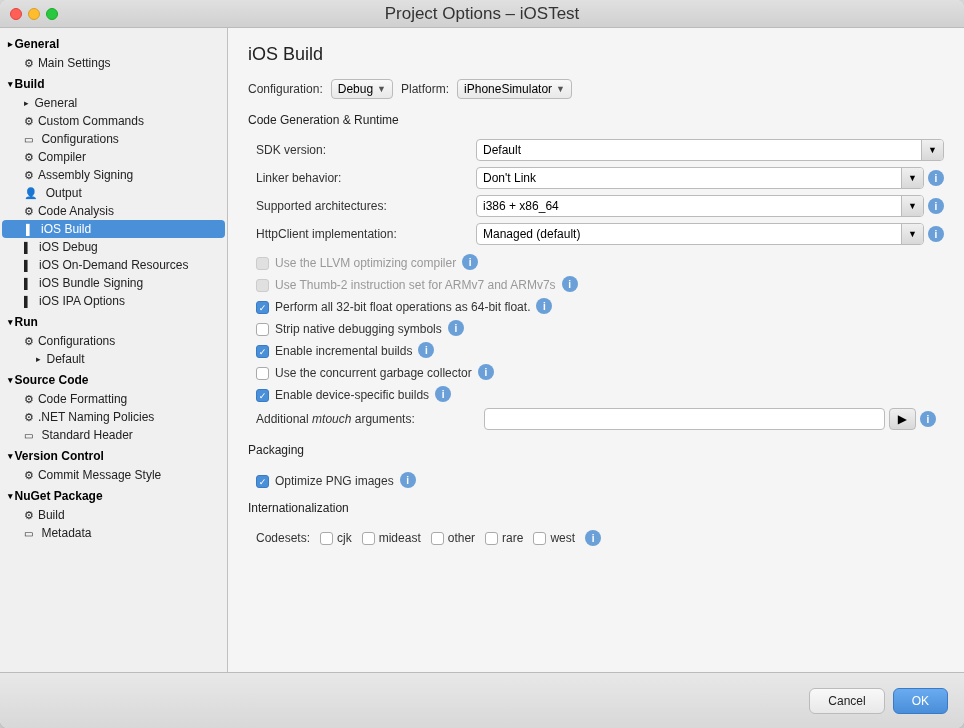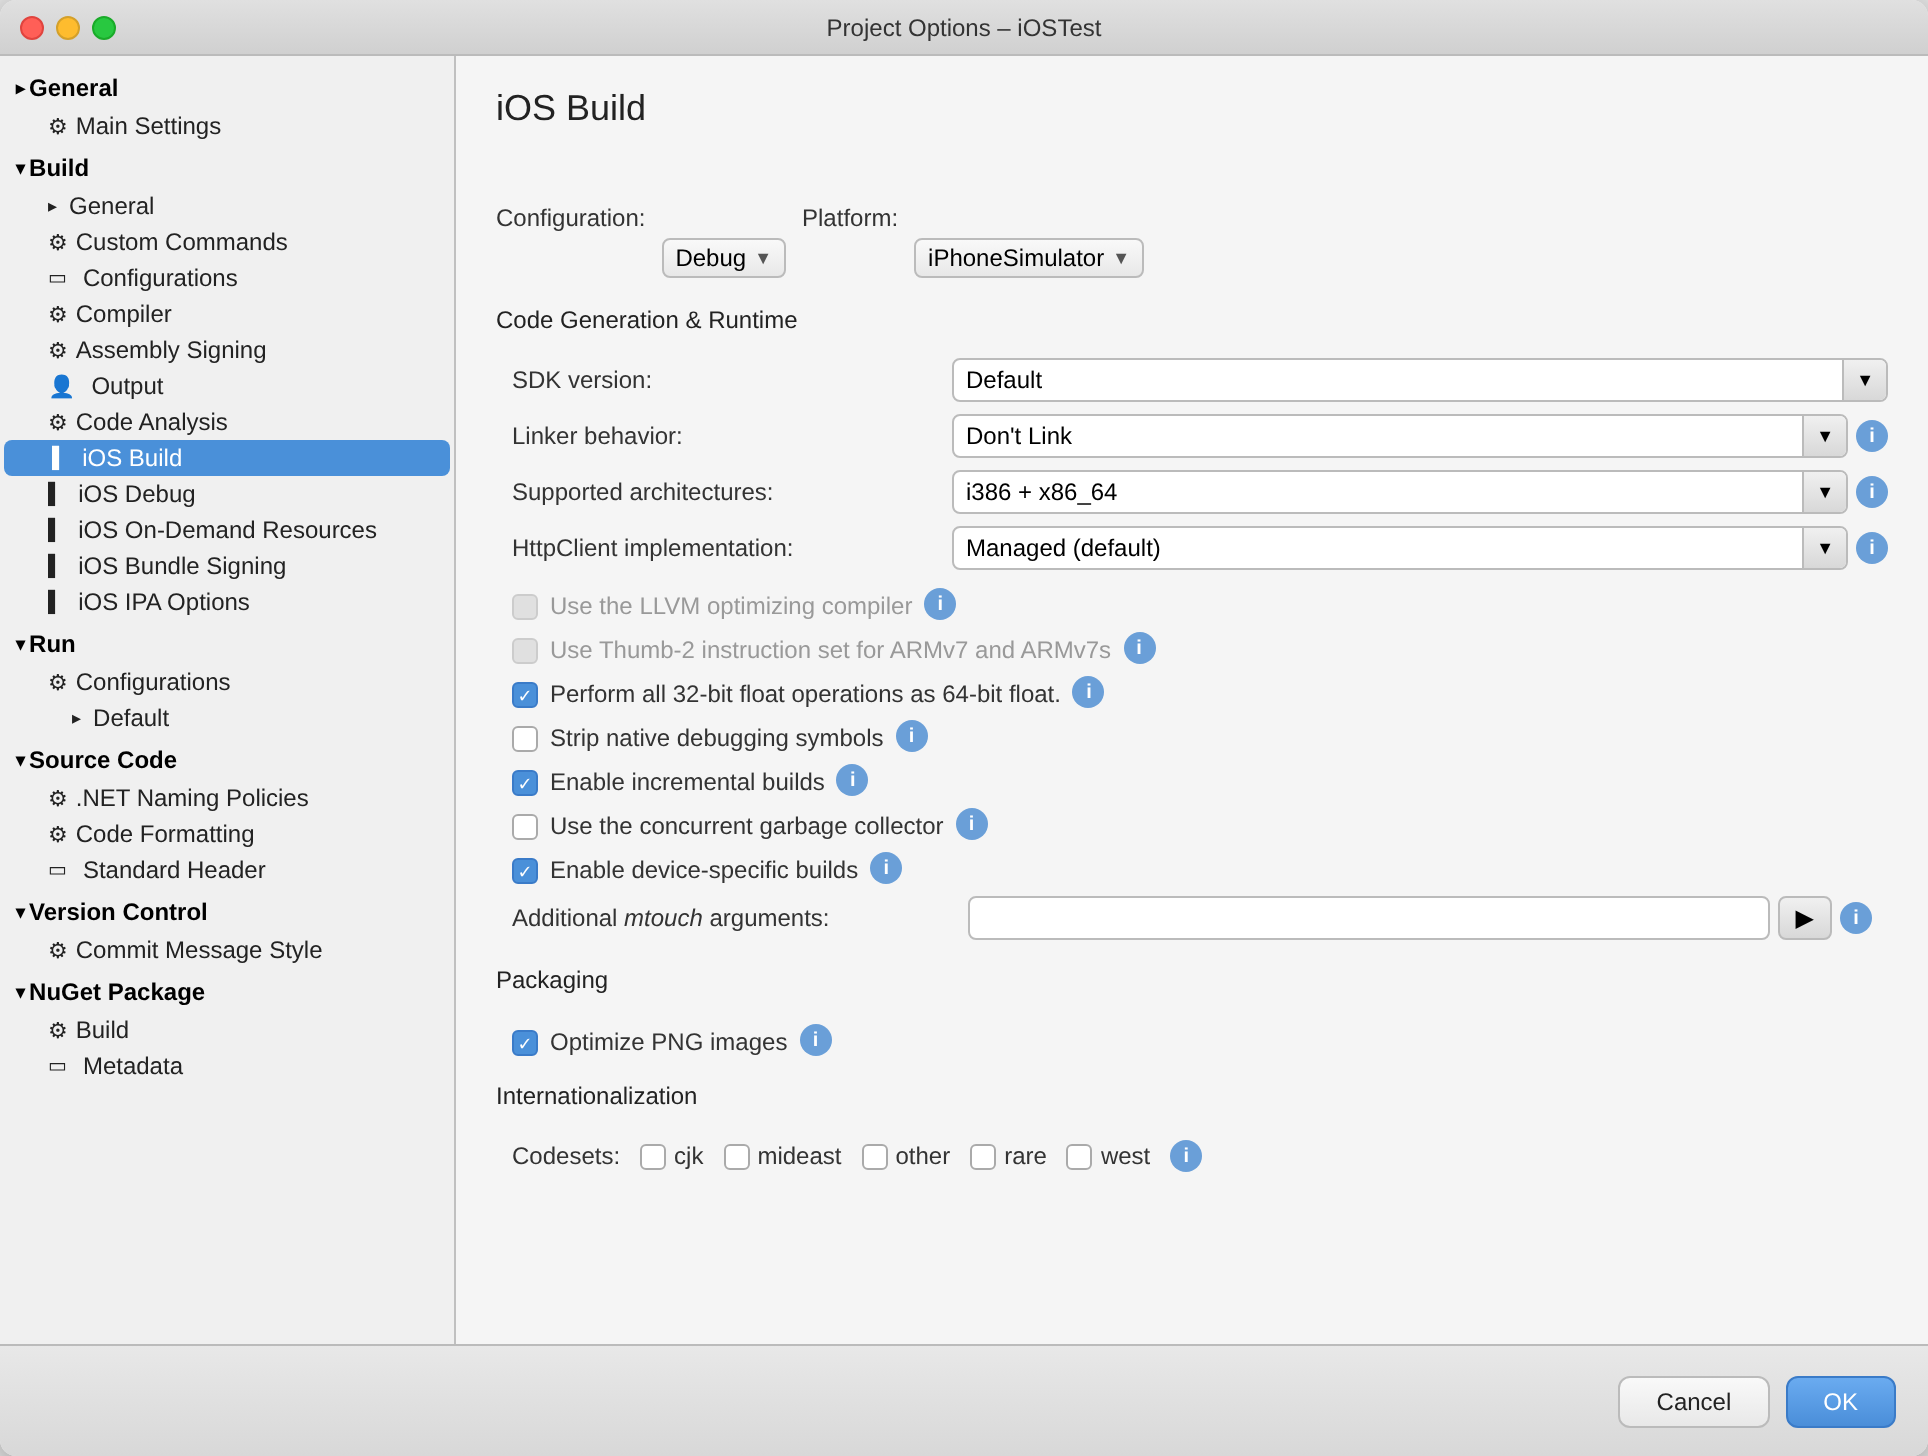--- a/index.html
+++ b/index.html
@@ -40,21 +40,21 @@
       border-radius: 50%;
       cursor: pointer;
     }
     .tl-close { background: #ff5f57; border: 1px solid #e0443e; }
     .tl-min { background: #febc2e; border: 1px solid #d4a02a; }
     .tl-max { background: #28c840; border: 1px solid #1aab29; }
     .titlebar-title {
       position: absolute;
       left: 50%;
       transform: translateX(-50%);
-      font-size: 12px;
+      font-size: 17px;
       color: #333;
       font-weight: 500;
     }
     .content-area {
       display: flex;
       flex: 1;
       overflow: hidden;
     }
     
     .sidebar {
@@ -87,21 +87,20 @@
     .dropdown-btn {
       display: flex;
       align-items: center;
       background: linear-gradient(#f9f9f9, #e8e8e8);
       border: 1px solid #bbb;
       border-radius: 4px;
       padding: 2px 6px;
       font-size: 12px;
       cursor: pointer;
       gap: 4px;
-      margin-top: 40px;
     }
     .dropdown-btn .arrow { font-size: 9px; color: #555; }
     .section-header {
       font-weight: 400;
       font-size: 12px;
       color: #222;
       margin: 10px 0 8px 0;
       padding-bottom: 4px;
     }
     .form-row {
@@ -399,25 +398,25 @@
         </div>
       </div>
 
       <div class="sb-group">
         <div class="sb-group-header">
           <span style="font-size:9px">▾</span>
           <span>Source Code</span>
         </div>
         <div class="sb-item">
           <span class="gear-icon"></span>
+          <span>Code Formatting</span>
+        </div>
+        <div class="sb-item">
+          <span class="gear-icon"></span>
           <span>.NET Naming Policies</span>
-        </div>
-        <div class="sb-item">
-          <span class="gear-icon"></span>
-          <span>Code Formatting</span>
         </div>
         <div class="sb-item">
           <span style="font-size:10px;margin-right:4px">▭</span>
           <span>Standard Header</span>
         </div>
       </div>
 
       <div class="sb-group">
         <div class="sb-group-header">
           <span style="font-size:9px">▾</span>

